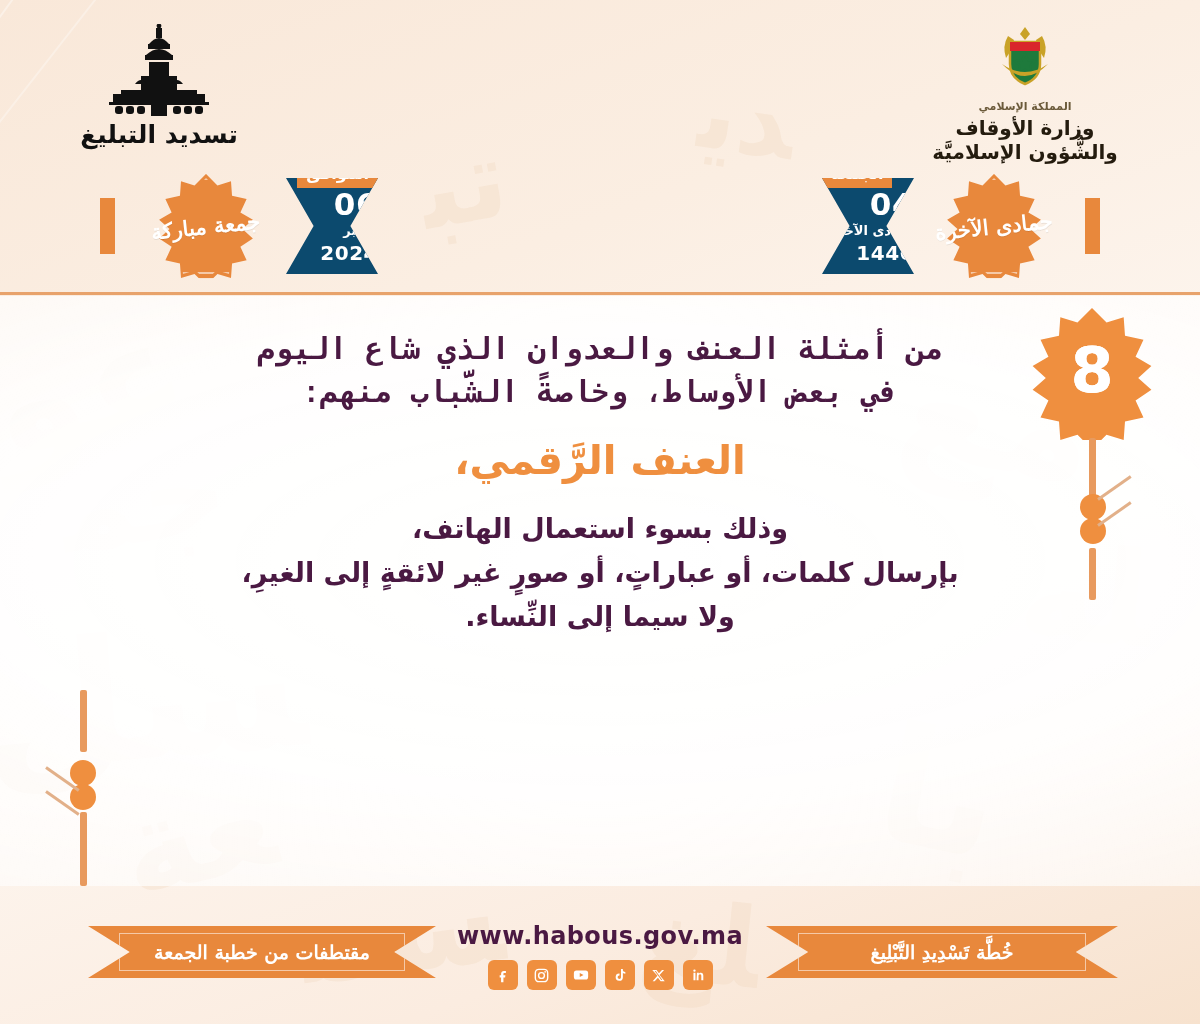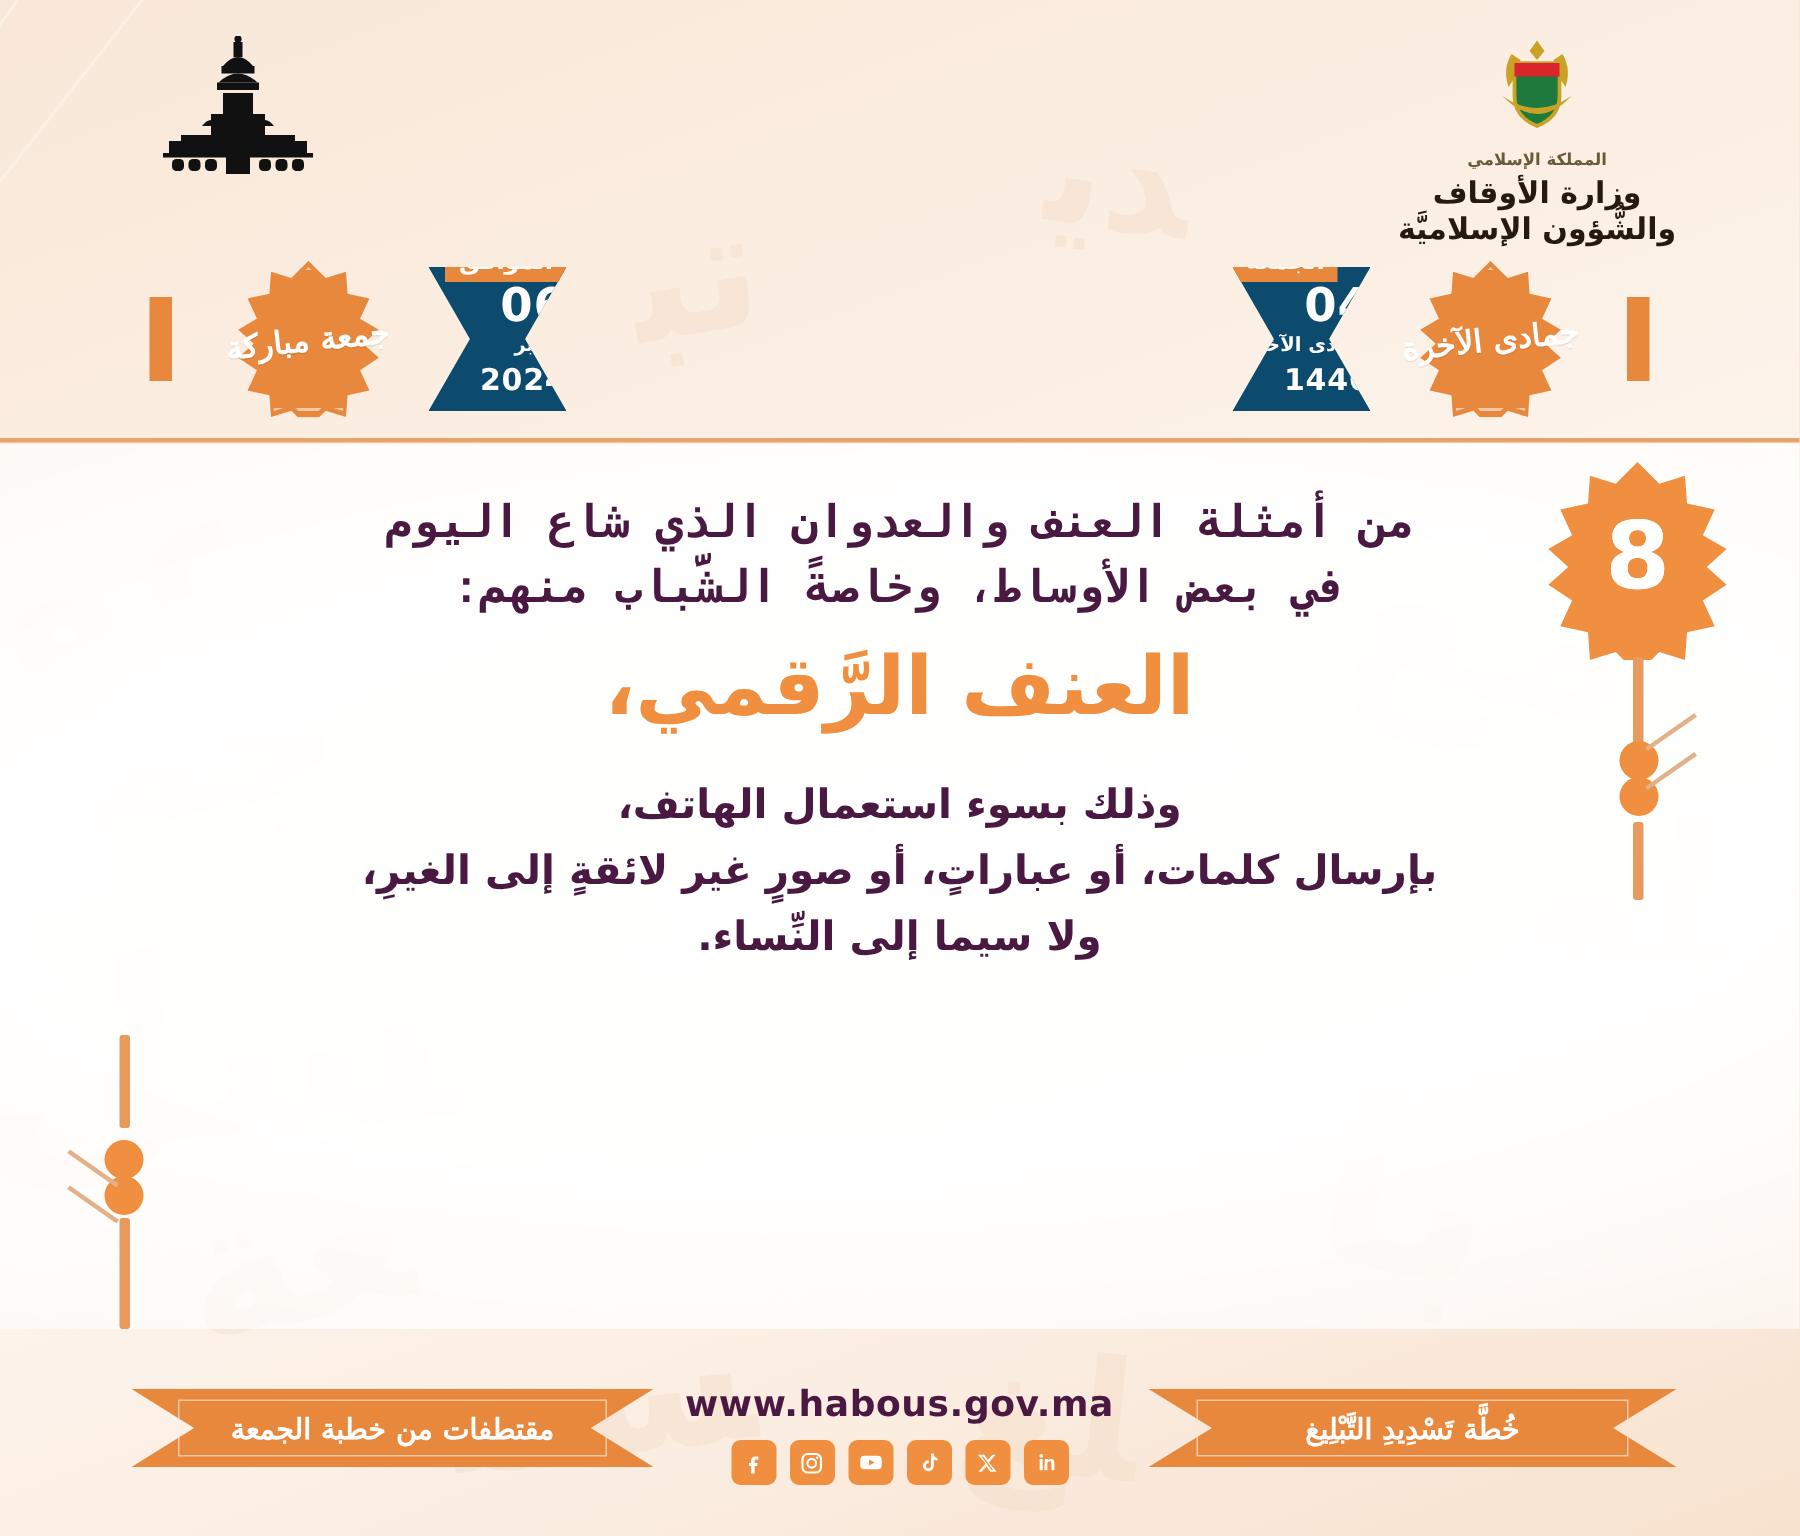--- a/index.html
+++ b/index.html
@@ -120,22 +120,22 @@
     position:absolute; left:120px; right:120px; top:330px; height:520px;
     display:flex; flex-direction:column; align-items:center; justify-content:flex-start;
     text-align:center;
   }
   .m-line{
     color:#4a1942; font-weight:700; letter-spacing:0;
     font-size:29px; line-height:1.42; white-space:nowrap;
   }
   .m-line.big{ font-size:30px;font-family:Liberation Mono, monospace; }
   .hl{
-    color:#ef8f3f; font-weight:700; font-size:54px; line-height:1.45;
-    margin:4px 0 18px; white-space:nowrap;
+    color:#ef8f3f; font-weight:700; font-size:40px; line-height:1.45;
+    margin:16px 0 18px; white-space:nowrap;
   }
   .m-line.sec{ font-size:27px; line-height:1.62; }
 
   
   .num-badge{ position:absolute; right:42px; top:308px; width:132px; height:132px; }
   .num-badge .shape{
     position:absolute; inset:0; background:#ef8f3f;
     clip-path:polygon(50% 0%,61% 11%,74% 7%,75% 21%,89% 24%,83% 37%,95% 44%,85% 53%,95% 62%,83% 70%,89% 83%,75% 86%,74% 100%,61% 96%,50% 107%,39% 96%,26% 100%,25% 86%,11% 83%,17% 70%,5% 62%,15% 53%,5% 44%,17% 37%,11% 24%,25% 21%,26% 7%,39% 11%);
   }
   .num-badge .n{
@@ -225,20 +225,21 @@
             <rect x="16" y="82" width="8" height="8" rx="3"></rect>
             <rect x="27" y="82" width="8" height="8" rx="3"></rect>
             <rect x="38" y="82" width="8" height="8" rx="3"></rect>
             <rect x="74" y="82" width="8" height="8" rx="3"></rect>
             <rect x="85" y="82" width="8" height="8" rx="3"></rect>
             <rect x="96" y="82" width="8" height="8" rx="3"></rect>
           </g>
           <rect x="52" y="80" width="16" height="12"></rect>
         </g>
       </svg>
+      <div class="brand">تسديد التبليغ</div>
     </div>
 
     <div class="logo-right">
       <svg width="62" height="66" viewBox="0 0 62 66">
         <g>
           <path d="M31 3 L36 10 L31 16 L26 10 Z" fill="#c9a227"></path>
           <path d="M14 12 Q8 22 12 34 Q18 26 20 16 Z" fill="#c9a227"></path>
           <path d="M48 12 Q54 22 50 34 Q44 26 42 16 Z" fill="#c9a227"></path>
           <path d="M16 18 h30 v22 q0 14 -15 20 q-15 -6 -15 -20 Z" fill="#1e7a3c" stroke="#c9a227" stroke-width="2.5"></path>
           <path d="M16 18 h30 v9 h-30 Z" fill="#d9252c"></path>

